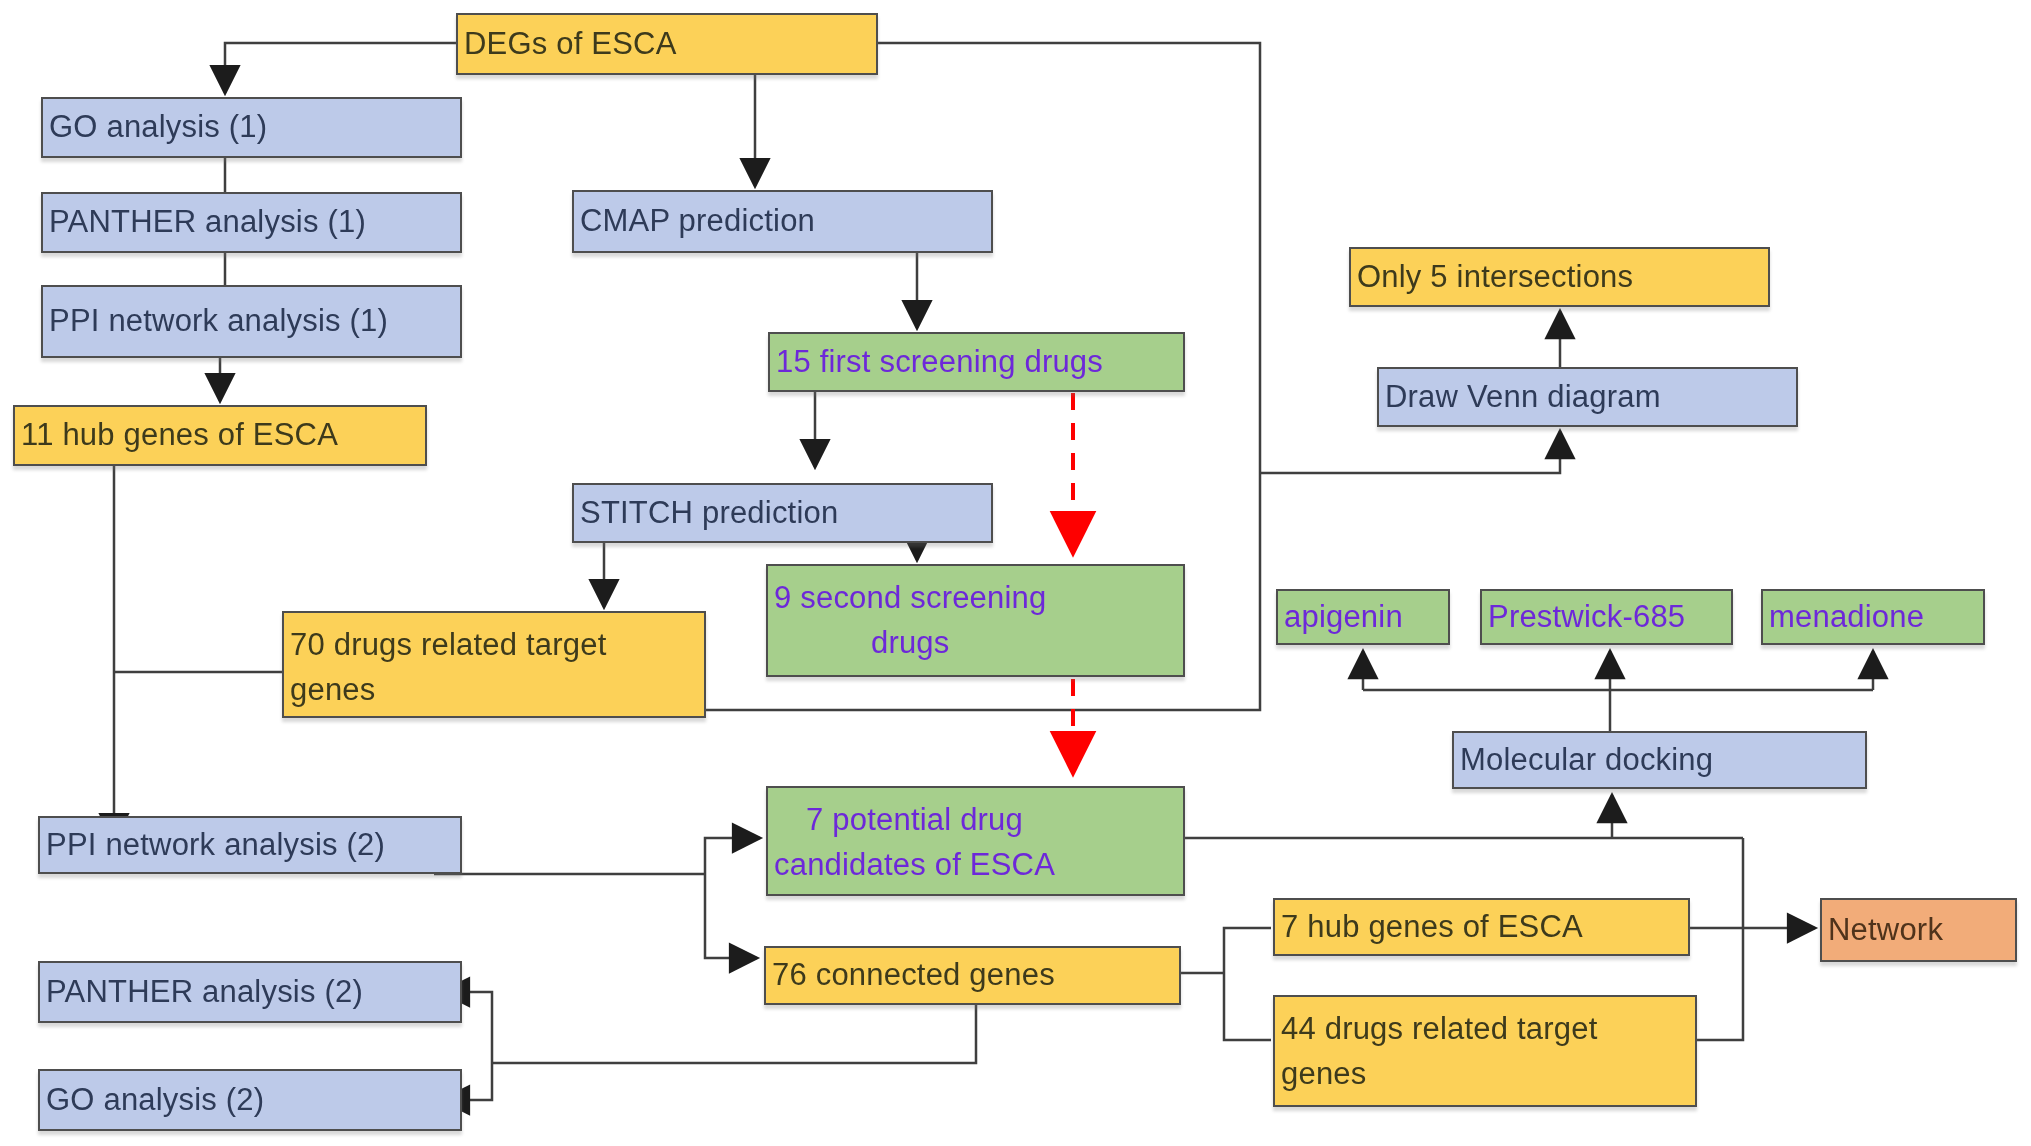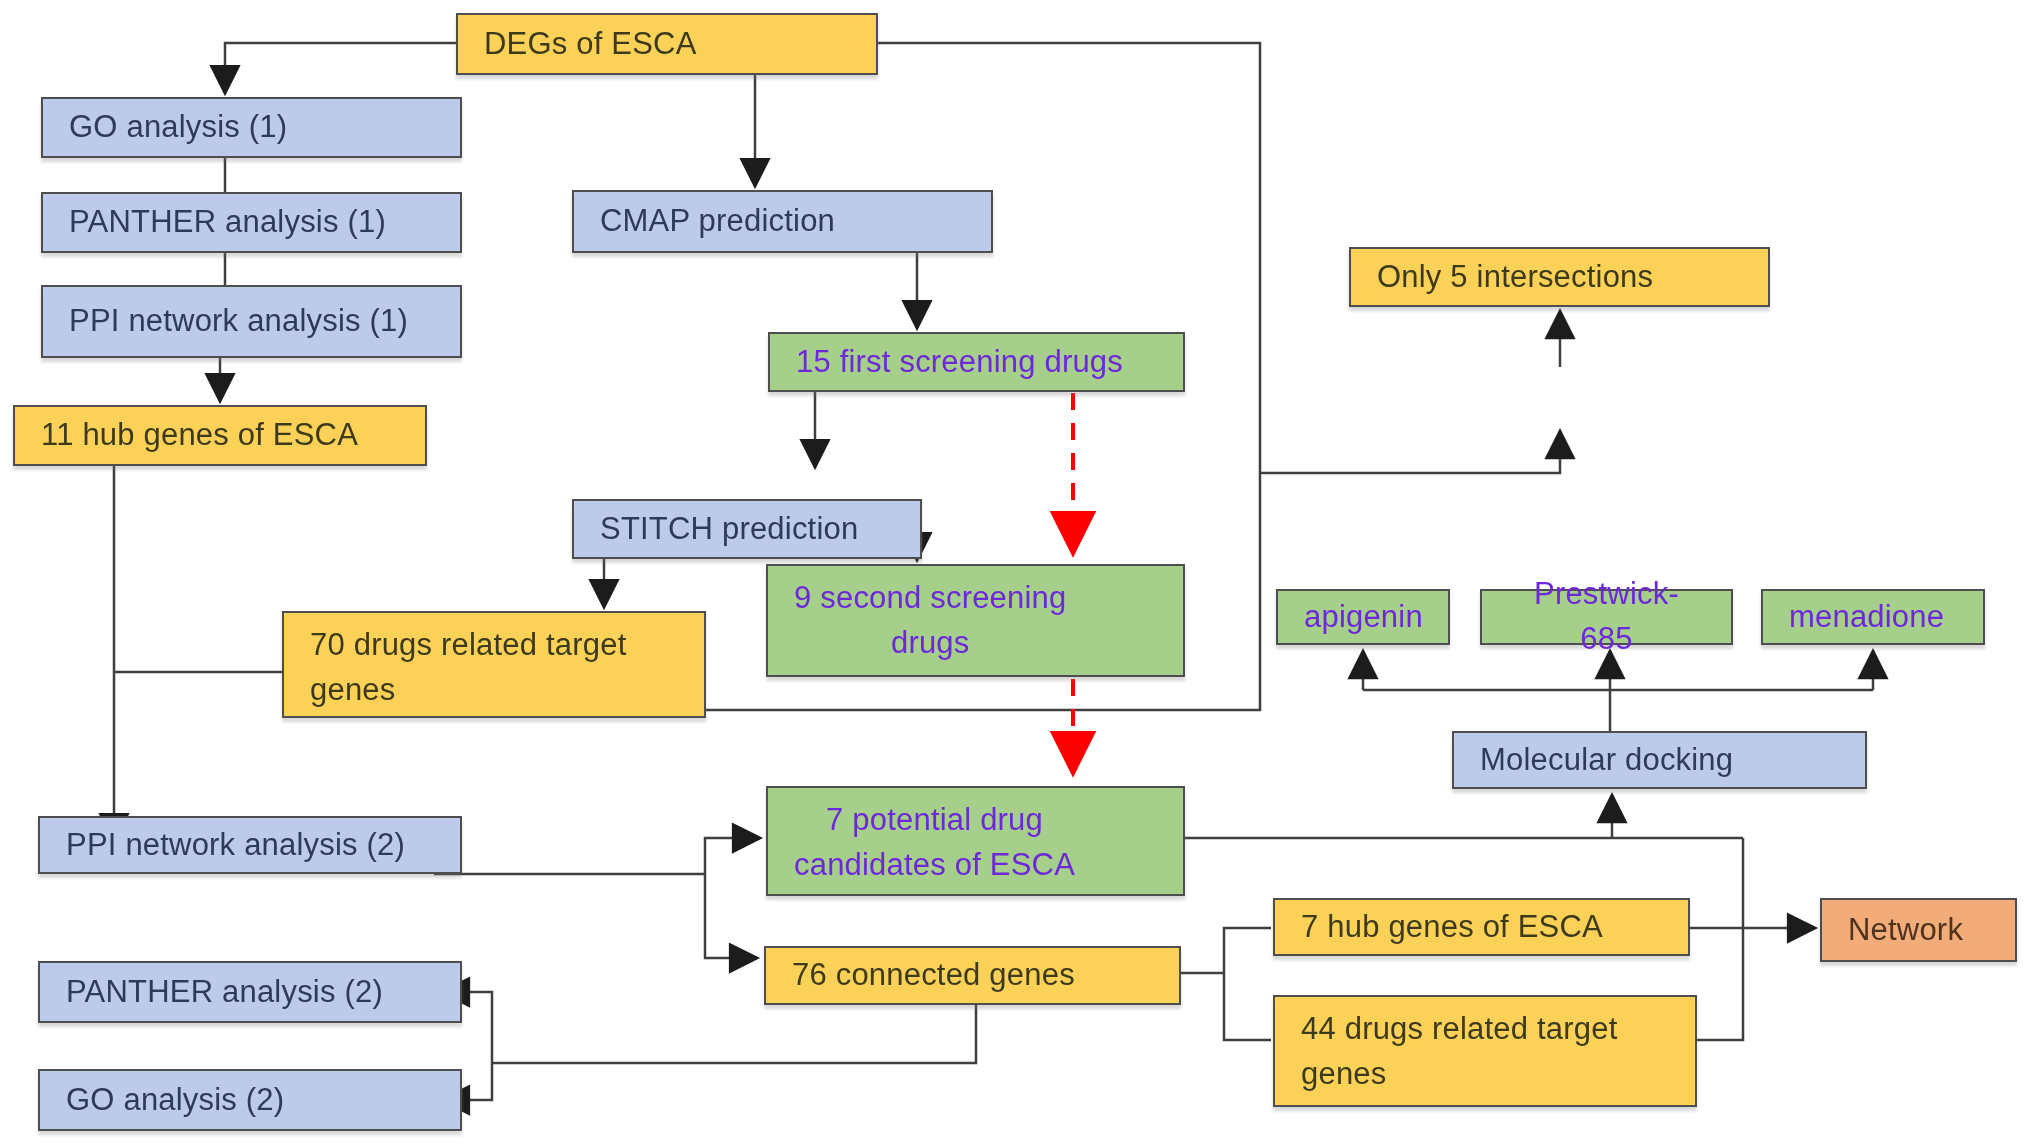--- a/index.html
+++ b/index.html
@@ -11,21 +11,21 @@
     overflow:hidden;
   }
   .edges{position:absolute;left:0;top:0;z-index:1;}
   .node{
     position:absolute;
     box-sizing:border-box;
     border:2.5px solid #4e4e4e;
     z-index:2;
     display:flex;
     align-items:center;
-    padding:4px 26px;
+    padding:4px 6px;
     font-size:31px;
     letter-spacing:0.2px;
     white-space:pre-line;
     line-height:1.45;
     box-shadow:0 4px 3px rgba(120,120,120,0.28);
   }
   .node.multiline{align-items:flex-start;padding-top:10px;}
   .yellow{background:#fcd158;color:#3d3a1c;}
   .blue{background:#bdcae9;color:#2e3b58;margin-left:28px;}
   .green{background:#a6cf8c;color:#6d28d9;text-align:center;}
@@ -109,30 +109,31 @@
   <div class="node blue" style="left:13px;top:192px;width:421px;height:61px">PANTHER analysis (1)</div>
 
   <div class="node blue" style="left:13px;top:285px;width:421px;height:73px">PPI network analysis (1)</div>
 
   <div class="node yellow" style="left:13px;top:405px;width:414px;height:61px">11 hub genes of ESCA</div>
 
   <div class="node blue" style="left:544px;top:190px;width:421px;height:63px">CMAP prediction</div>
 
   <div class="node green" style="left:768px;top:332px;width:417px;height:60px">15 first screening drugs</div>
 
-  <div class="node blue" style="left:544px;top:499px;width:350px;height:60px">STITCH prediction</div>
+  <div class="node blue" style="left:544px;top:483px;width:421px;height:60px">STITCH prediction</div>
 
   <div class="node green multiline" style="left:766px;top:564px;width:419px;height:113px">9 second screening
 drugs</div>
 
   <div class="node yellow multiline" style="left:282px;top:611px;width:424px;height:107px">70 drugs related target
 genes</div>
 
   <div class="node yellow" style="left:1349px;top:247px;width:421px;height:60px">Only 5 intersections</div>
 
+  <div class="node blue" style="left:1349px;top:367px;width:421px;height:60px">Draw Venn diagram</div>
 
   <div class="node green" style="left:1276px;top:589px;width:174px;height:56px">apigenin</div>
 
   <div class="node green" style="left:1480px;top:589px;width:253px;height:56px">Prestwick-685</div>
 
   <div class="node green" style="left:1761px;top:589px;width:224px;height:56px">menadione</div>
 
   <div class="node blue" style="left:1424px;top:731px;width:415px;height:58px">Molecular docking</div>
 
   <div class="node blue" style="left:10px;top:816px;width:424px;height:58px">PPI network analysis (2)</div>

